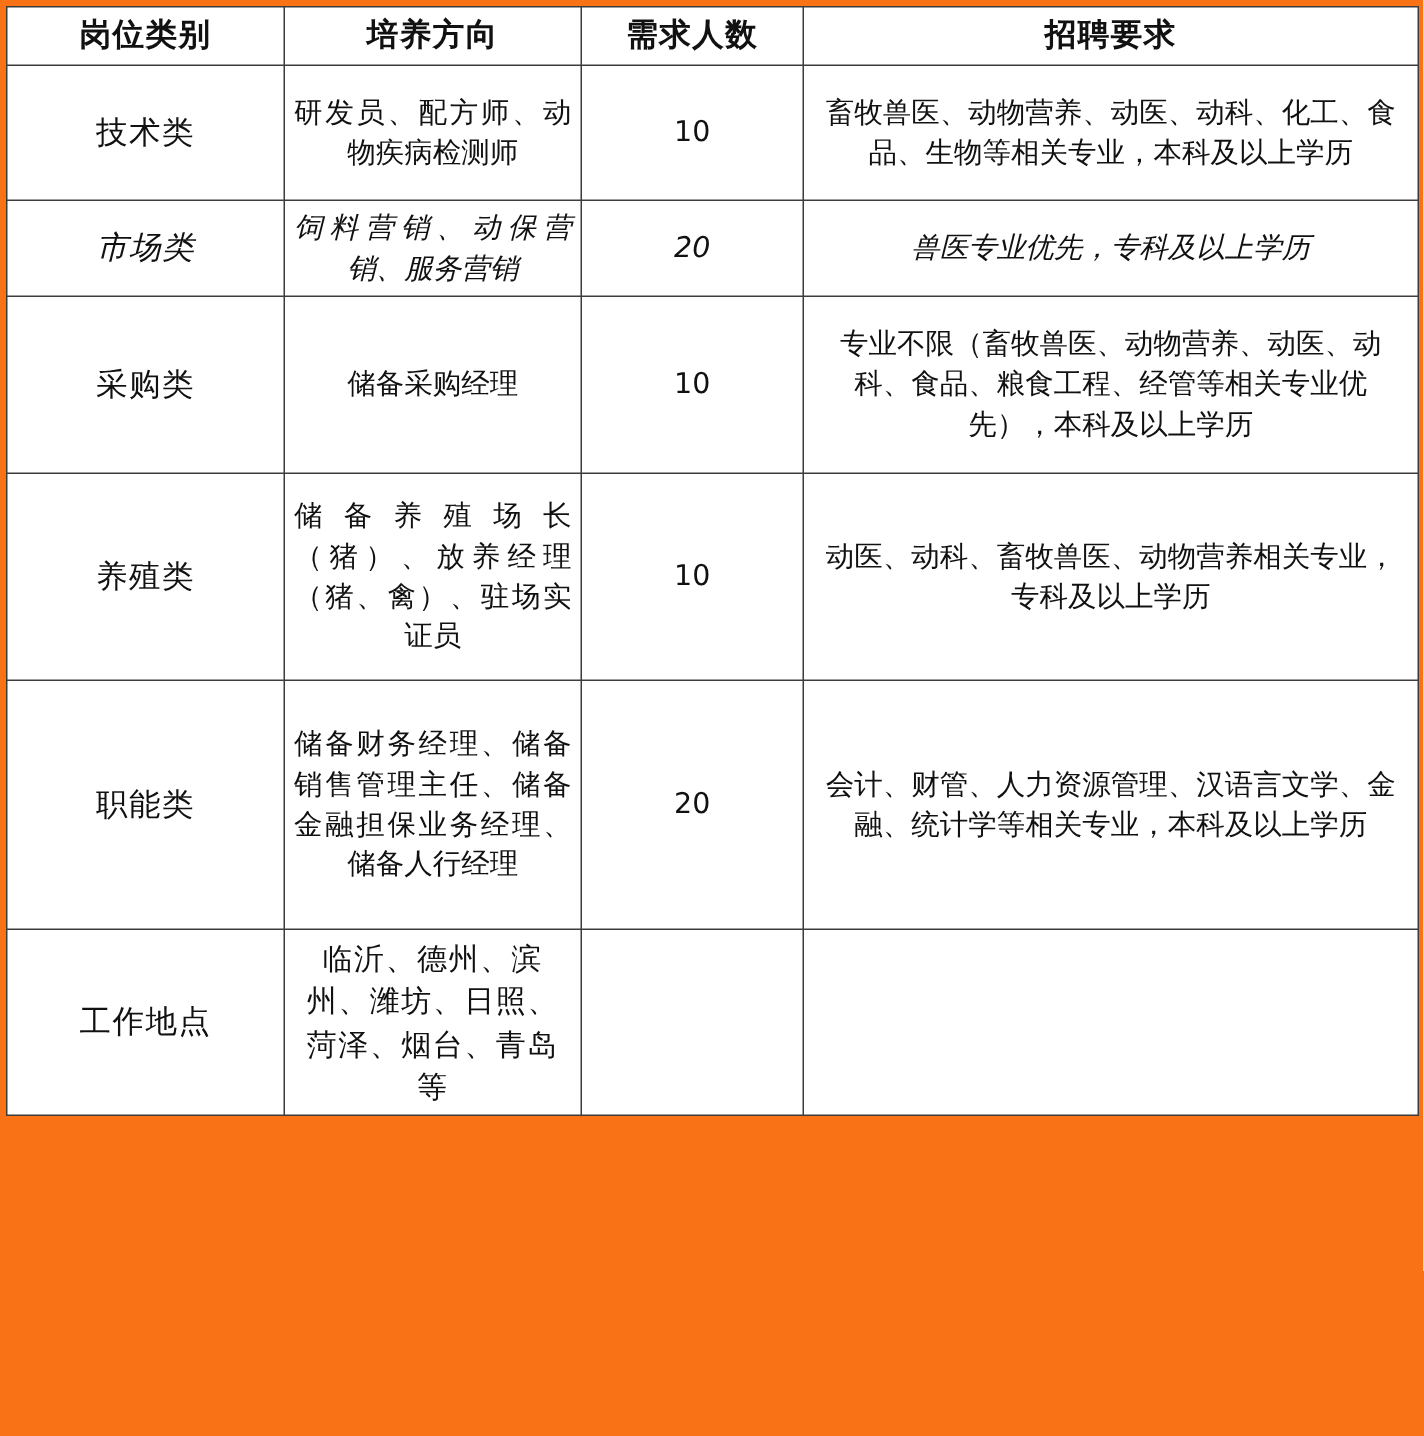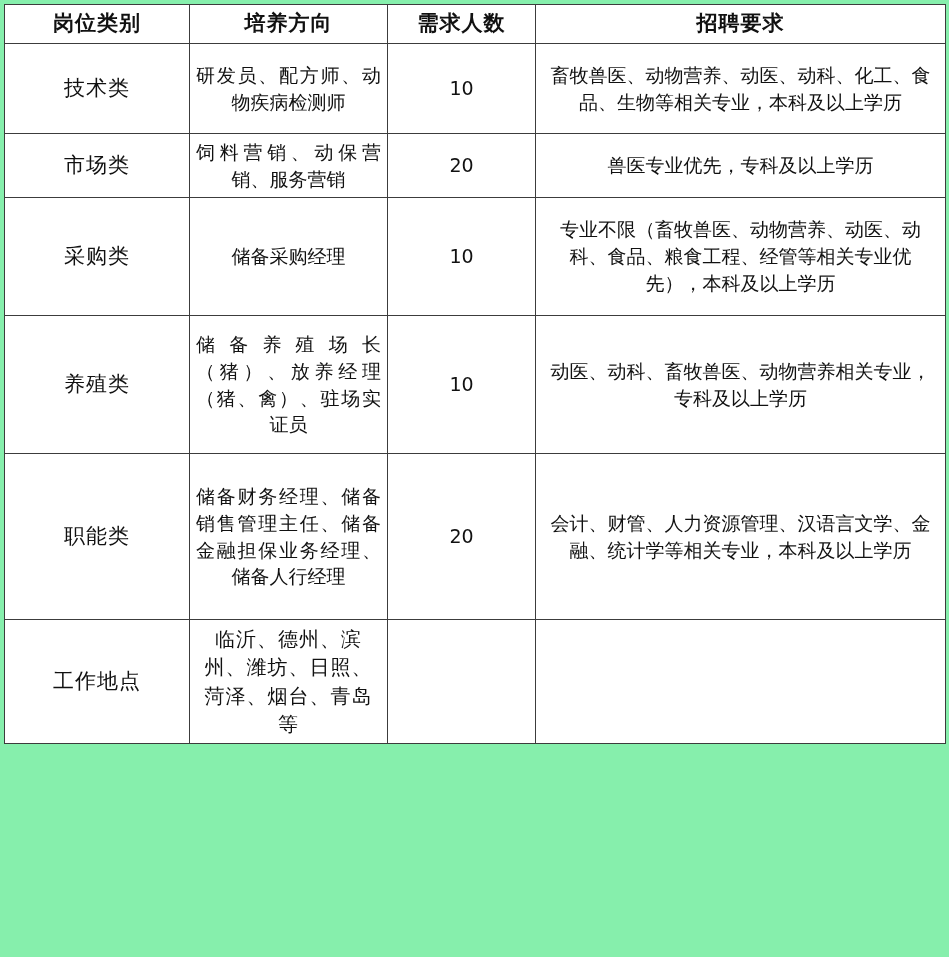--- a/index.html
+++ b/index.html
@@ -12,21 +12,21 @@
     height: 957px;
     font-family: "DejaVu Sans", "Liberation Sans", sans-serif;
     color: #111111;
     overflow: hidden;
   }
   .sheet {
     width: 949px;
     height: 957px;
     box-sizing: border-box;
     padding: 4px 4px 0 4px;
-    background: #86efac;
+    background: #f97316;
   }
   table.recruit-table {
     border-collapse: collapse;
     width: 941px;
     table-layout: fixed;
     background: #ffffff;
   }
   table.recruit-table td,
   table.recruit-table th {
     border: 1px solid #3c3c3c;
@@ -111,21 +111,21 @@
 
 
       <tr style="height:90px;">
         <td class="cat">技术类</td>
         <td class="dir justify">研发员、配方师、动物疾病检测师</td>
         <td class="num">10</td>
         <td class="req">畜牧兽医、动物营养、动医、动科、化工、食品、生物等相关专业，本科及以上学历</td>
       </tr>
 
 
-      <tr style="height:64px;">
+      <tr style="height:64px;font-style:italic;">
         <td class="cat">市场类</td>
         <td class="dir justify">饲料营销、动保营销、服务营销</td>
         <td class="num">20</td>
         <td class="req center">兽医专业优先，专科及以上学历</td>
       </tr>
 
 
       <tr style="height:118px;">
         <td class="cat">采购类</td>
         <td class="dir">储备采购经理</td>

